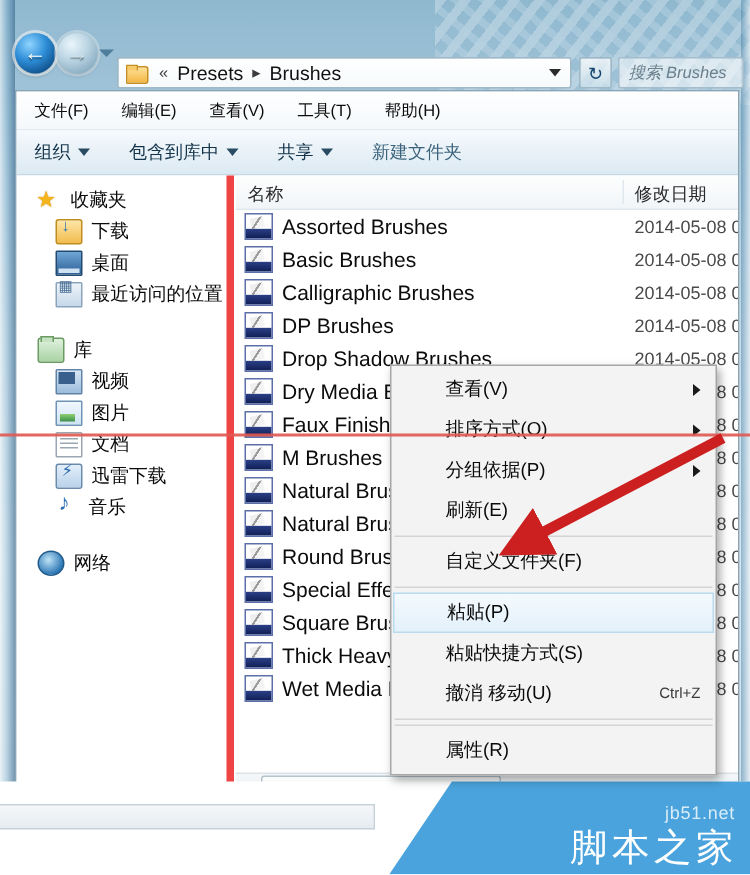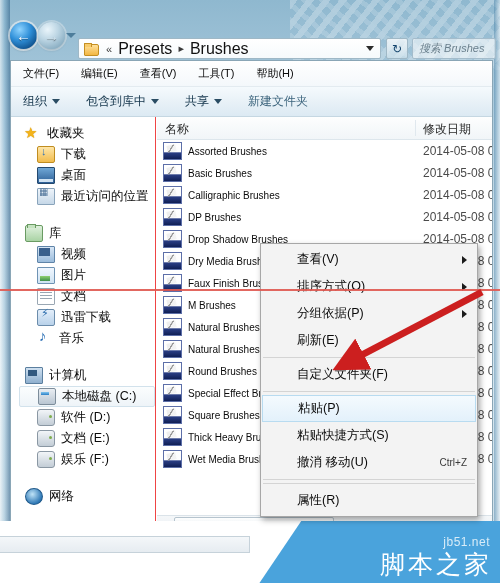--- a/index.html
+++ b/index.html
@@ -106,21 +106,21 @@
     border: 1px solid #c58f22; border-radius: 1px 2px 2px 1px;
   }
   #addr-folder-icon::after {
     content: ""; position: absolute; left: 0; top: 0px; width: 6px; height: 3px;
     background: #f7cb6b; border: 1px solid #c58f22; border-bottom: none; border-radius: 1px 1px 0 0;
   }
   .crumb-sep {
     color: #3b3b3b; font-size: 11px; padding: 0 4px; user-select: none;
   }
   .crumb {
-    font-size: 16px; color: #111; padding: 11px 2px; white-space: nowrap;
+    font-size: 13px; color: #111; padding: 11px 2px; white-space: nowrap;
   }
   #addr-dropdown {
     margin-left: auto; margin-right: 4px;
     width: 0; height: 0;
     border-left: 4px solid transparent;
     border-right: 4px solid transparent;
     border-top: 5px solid #2b2b2b;
   }
 
   #refresh-button {
@@ -192,21 +192,21 @@
     border-right: 4px solid transparent;
     border-top: 5px solid #2a4c63;
   }
   #toolbar-newfolder { color: #1c4a66; opacity: .85; margin-right: 0; }
 
   
   #navpane {
     position: absolute; left: 0; top: 56px;
     width: 145px; height: 416px;
     background: #ffffff;
-    border-right: 1px solid #ef4444;
+    border-right: 5px solid #ef4444;
     box-sizing: border-box;
     overflow: hidden;
   }
   #listpane {
     position: absolute; left: 146px; top: 56px;
     right: 0; height: 416px;
     background: #ffffff;
     overflow: hidden;
   }
 
@@ -353,21 +353,21 @@
     background: linear-gradient(180deg, #ffffff 0%, #fdfdfd 58%, #2b3f86 60%, #101f55 100%);
     border: 1px solid #5d6fa8;
   }
   .file-ico::after {
     content: "";
     position: absolute; left: 3px; top: 2px;
     width: 9px; height: 7px;
     background: linear-gradient(135deg, rgba(150,150,150,.15) 0 40%, #9a9a9a 41% 52%, rgba(150,150,150,.1) 53%);
     transform: rotate(-12deg);
   }
-  .file-name { font-size: 10px; color: #0b0b0b; }
+  .file-name { font-size: 14px; color: #0b0b0b; }
   .file-date {
     position: absolute; left: 266px;
     font-size: 12px; color: #4a4a4a; white-space: nowrap;
   }
   .file-row-wrap { position: relative; }
 
   
   #hscroll {
     position: absolute; left: 146px; bottom: 0;
     right: 0; height: 17px;
@@ -590,42 +590,20 @@
         <div class="nav-row child">
           <span class="nav-ico ico-thunder"></span>
           <span>迅雷下载</span>
         </div>
         <div class="nav-row child">
           <span class="nav-ico ico-music"></span>
           <span>音乐</span>
         </div>
       </div>
 
-      <div class="nav-group" style="margin-top:16px">
-        <div class="nav-row">
-          <span class="nav-ico ico-computer"></span>
-          <span>计算机</span>
-        </div>
-        <div class="nav-row child selected">
-          <span class="nav-ico ico-drive-sys"></span>
-          <span>本地磁盘 (C:)</span>
-        </div>
-        <div class="nav-row child">
-          <span class="nav-ico ico-drive"></span>
-          <span>软件 (D:)</span>
-        </div>
-        <div class="nav-row child">
-          <span class="nav-ico ico-drive"></span>
-          <span>文档 (E:)</span>
-        </div>
-        <div class="nav-row child">
-          <span class="nav-ico ico-drive"></span>
-          <span>娱乐 (F:)</span>
-        </div>
-      </div>
 
       <div class="nav-group" style="margin-top:16px">
         <div class="nav-row">
           <span class="nav-ico ico-network"></span>
           <span>网络</span>
         </div>
       </div>
 
     </div>
 

